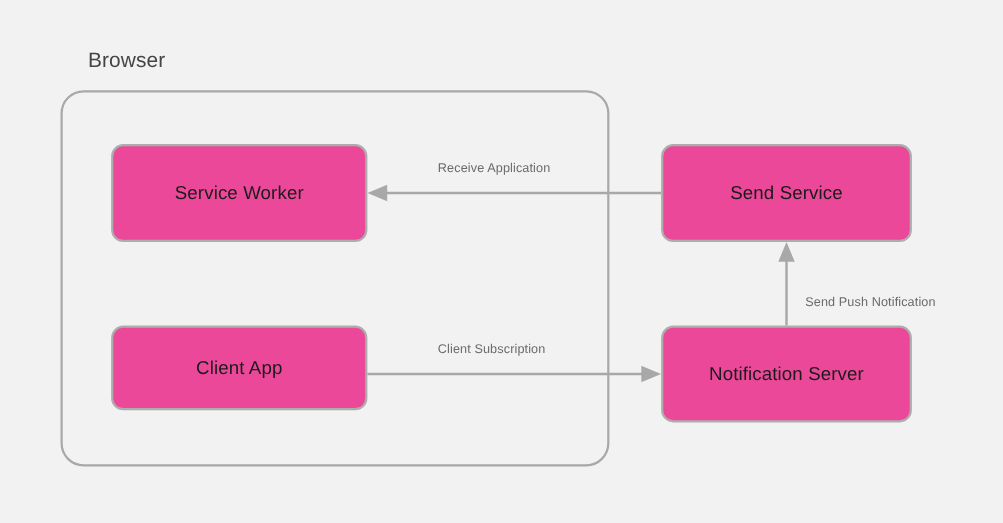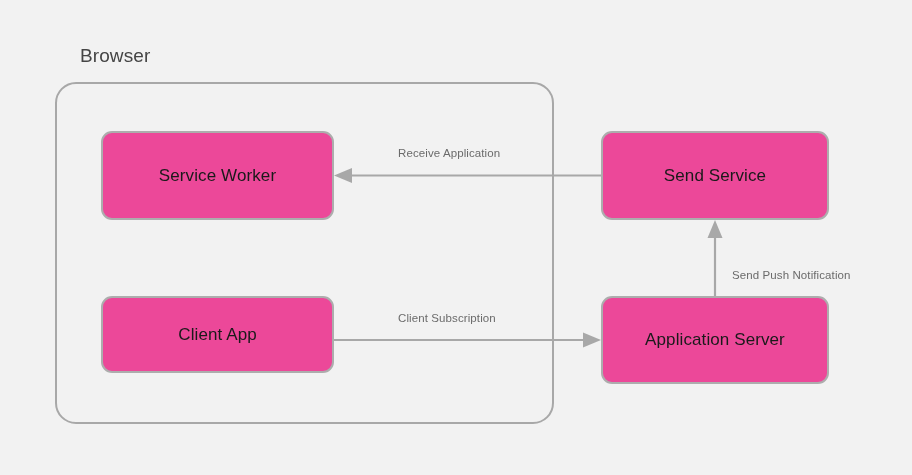--- a/index.html
+++ b/index.html
@@ -116,21 +116,21 @@
 
   <div class="node" id="node-push-service">
     <span class="node-label">Send Service</span>
   </div>
 
   <div class="node" id="node-client-app">
     <span class="node-label">Client App</span>
   </div>
 
   <div class="node" id="node-app-server">
-    <span class="node-label">Application Server</span>
+    <span class="node-label">Notification Server</span>
   </div>
 
   <div class="edge-label" id="label-receive-notification">Receive Application</div>
 
   <div class="edge-label" id="label-store-subscription">Client Subscription</div>
 
   <div class="edge-label" id="label-send-push">Send Push Notification</div>
 
 </div>
 

